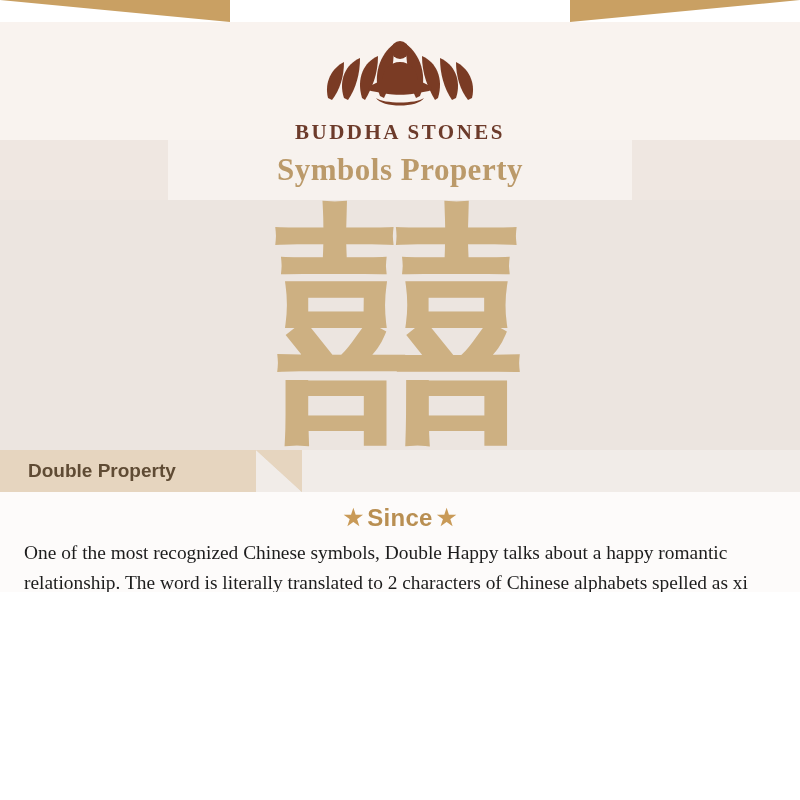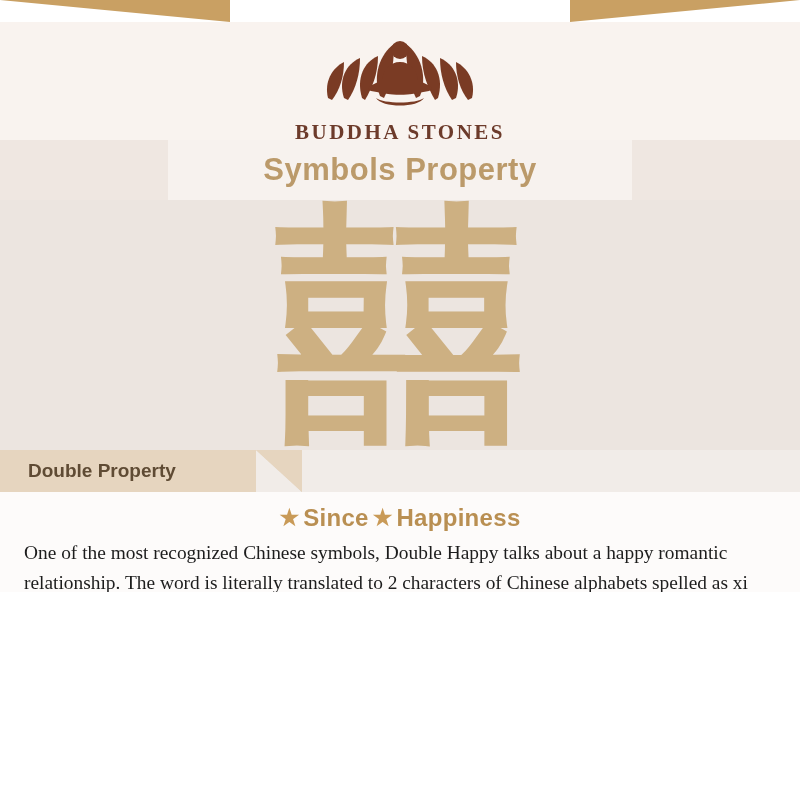--- a/index.html
+++ b/index.html
@@ -96,21 +96,21 @@
     height: 60px;
     background: #f7f2ee;
     display: flex;
     align-items: center;
     justify-content: center;
   }
   .title-text {
     font-size: 31px;
     font-weight: bold;
     color: #bb9a6a;
-    font-family: Liberation Sans, sans-serif;
+    font-family: Liberation Serif, serif;
     letter-spacing: 0.5px;
   }
 
   
   .symbol-area {
     position: absolute;
     top: 200px; left: 0;
     width: 800px; height: 250px;
     background: #ece5e0;
     display: flex;
@@ -249,18 +249,17 @@
   <div class="label-strip-right"></div>
   <div class="label-strip-bg" style="width:256px;"></div>
   <div class="label-strip-wedge"></div>
   <div class="label-text">Double Property</div>
 
   <div class="body-section">
     <div class="tagline">
       <span class="star">★</span>
       <span class="tagline-word">Since</span>
       <span class="star">★</span>
-      <span class="tagline-word">Happiness</span>
     </div>
     <div class="paragraph">One of the most recognized Chinese symbols, Double Happy talks about a happy romantic relationship. The word is literally translated to 2 characters of Chinese alphabets spelled as xi which if combined means “Joy”. It is believed to attract a strong and happy relationship .It is also significantly used in Chinese weddings – from weddings to decorations, in an attempt to attract bliss.  Since it represents joy and unity, it is also used as wedding gifts to couples in the form  of jewellery to bestow them with good luck.</div>
   </div>
 
 </div>
 
 </body></html>

